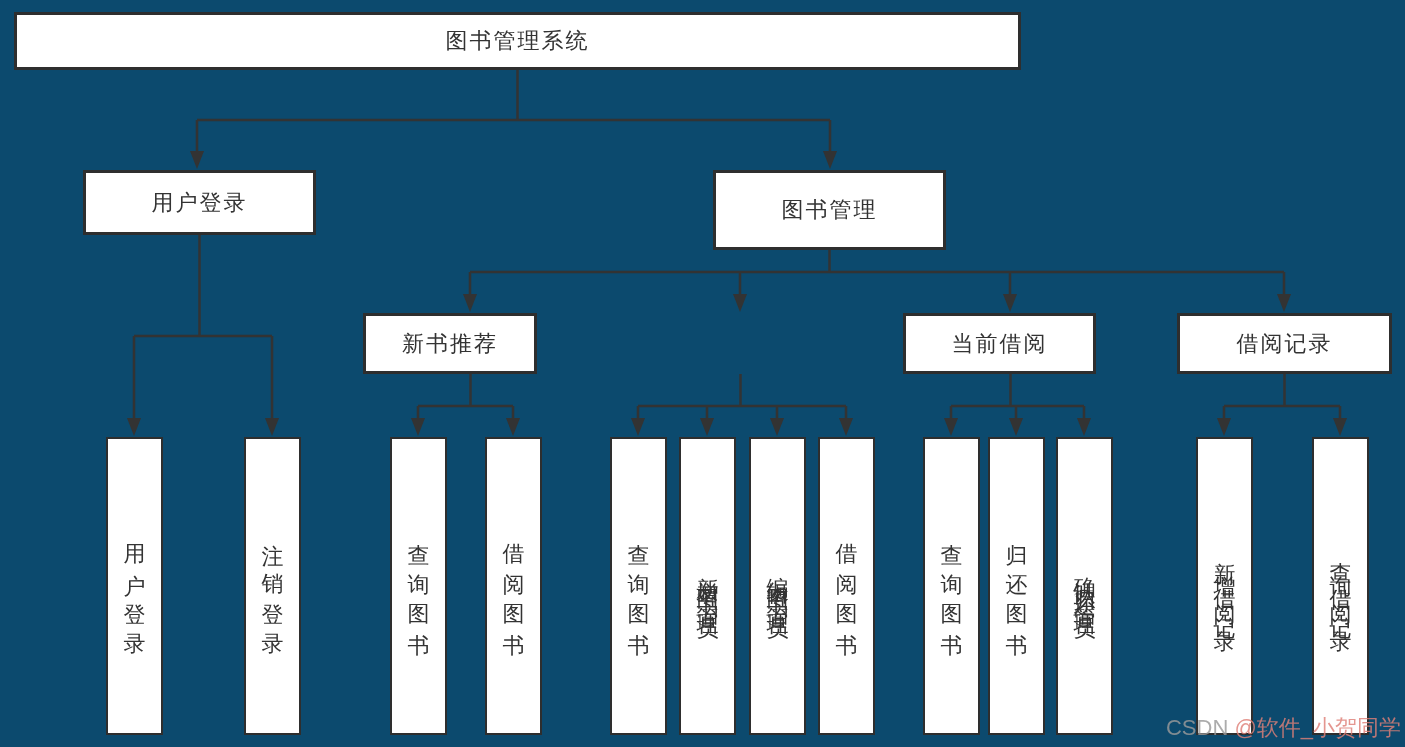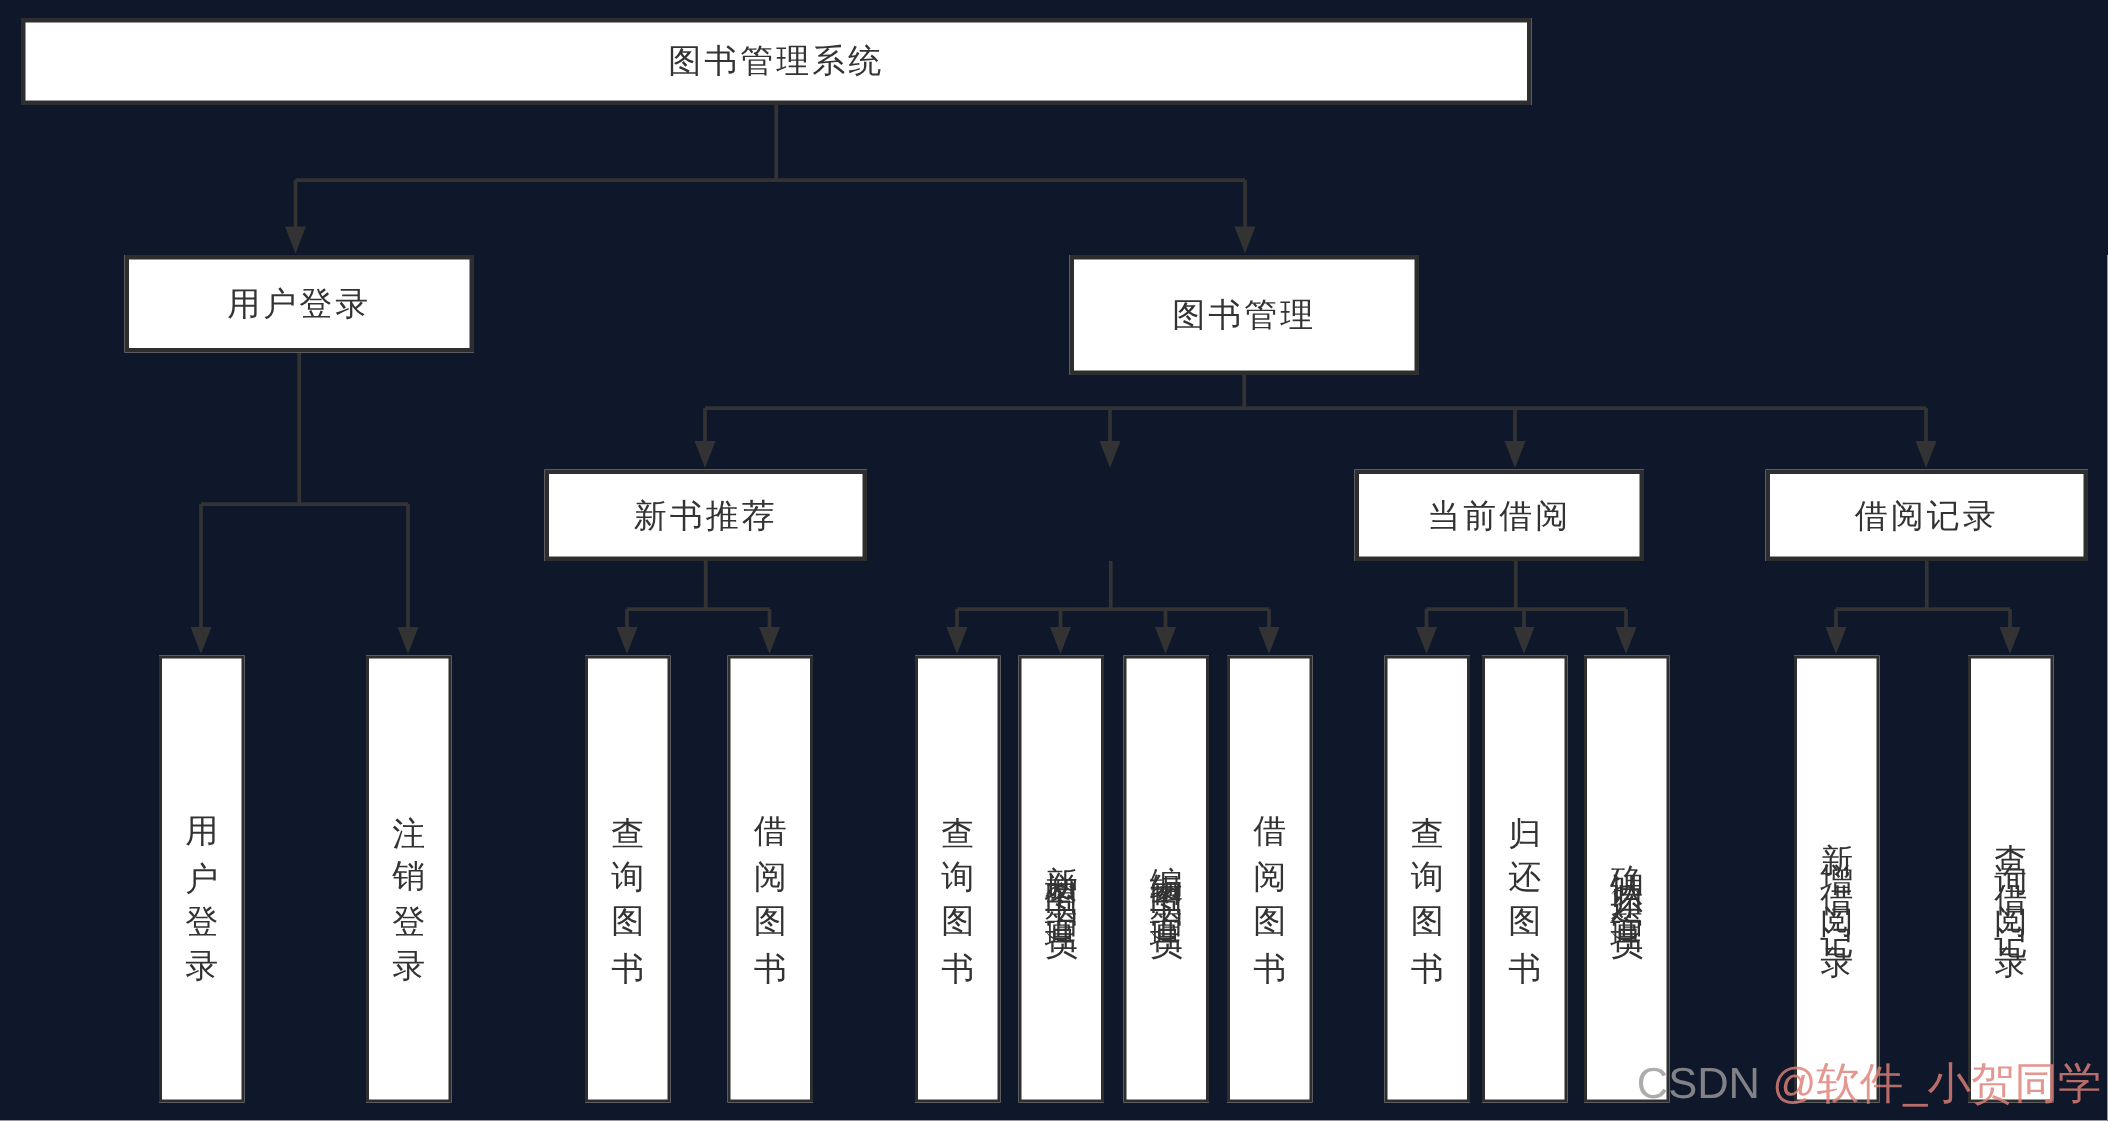--- a/index.html
+++ b/index.html
@@ -1,19 +1,19 @@
 <!DOCTYPE html>
 <html><head>
 <meta charset="utf-8">
 <style>
   html,body{margin:0;padding:0;background:#ffffff;}
   #stage{
     position:relative;
     width:1405px;height:747px;
-    background:#0f172a;
+    background:#0c4a6e;
     overflow:hidden;
     font-family:"Liberation Sans","DejaVu Sans",sans-serif;
     color:#333333;
   }
   #connectors{position:absolute;left:0;top:0;z-index:1;}
   .hbox{
     position:absolute;z-index:2;box-sizing:border-box;
     border:3px solid #2e2e2e;background:#ffffff;
     display:flex;align-items:center;justify-content:center;
     font-size:22px;letter-spacing:2px;color:#333333;
@@ -25,21 +25,21 @@
     display:flex;align-items:center;justify-content:center;
     writing-mode:vertical-rl;text-orientation:mixed;
     font-size:22px;color:#333333;
     line-height:1;
   }
   .ls-wide{letter-spacing:30px;}
   .ls-mid{letter-spacing:14px;}
   .ls-tight{letter-spacing:6px;}
   #watermark{
     position:absolute;right:4px;bottom:4px;z-index:5;
-    font-size:29px;white-space:nowrap;opacity:0.82;
+    font-size:22px;white-space:nowrap;opacity:0.82;
   }
   .wm-prefix{color:#9a9a9a;}
   .wm-handle{color:#df8078;}
 </style>
 </head>
 <body>
 
 <div id="stage">
 
   <svg id="connectors" width="1405" height="747" viewBox="0 0 1405 747">
@@ -86,21 +86,21 @@
     <span>图书管理系统</span>
   </div>
 
   <div class="hbox" style="left:83px;top:170px;width:233px;height:65px">
     <span>用户登录</span>
   </div>
   <div class="hbox" style="left:713px;top:170px;width:233px;height:80px">
     <span>图书管理</span>
   </div>
 
-  <div class="hbox" style="left:363px;top:313px;width:215px;height:61px">
+  <div class="hbox" style="left:363px;top:313px;width:174px;height:61px">
     <span>新书推荐</span>
   </div>
   <div class="hbox" style="left:903px;top:313px;width:193px;height:61px">
     <span>当前借阅</span>
   </div>
   <div class="hbox" style="left:1177px;top:313px;width:215px;height:61px">
     <span>借阅记录</span>
   </div>
 
   <div class="vbox ls-wide" style="left:106px;top:437px;width:57px;height:298px">

